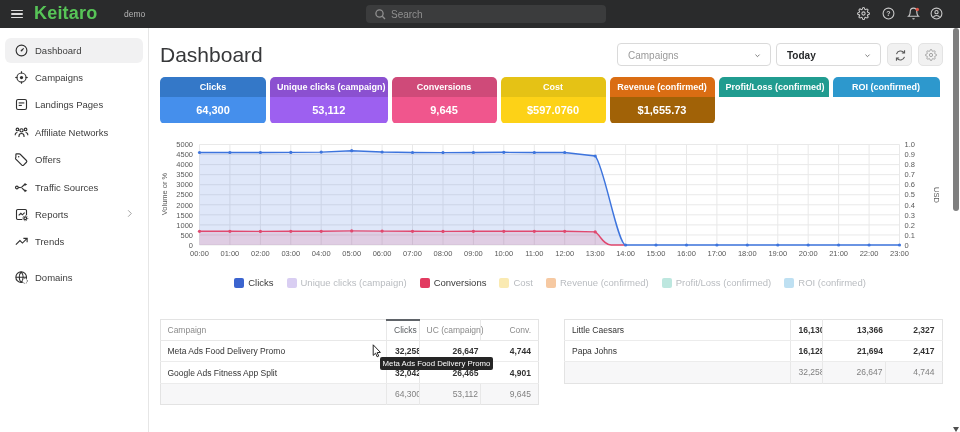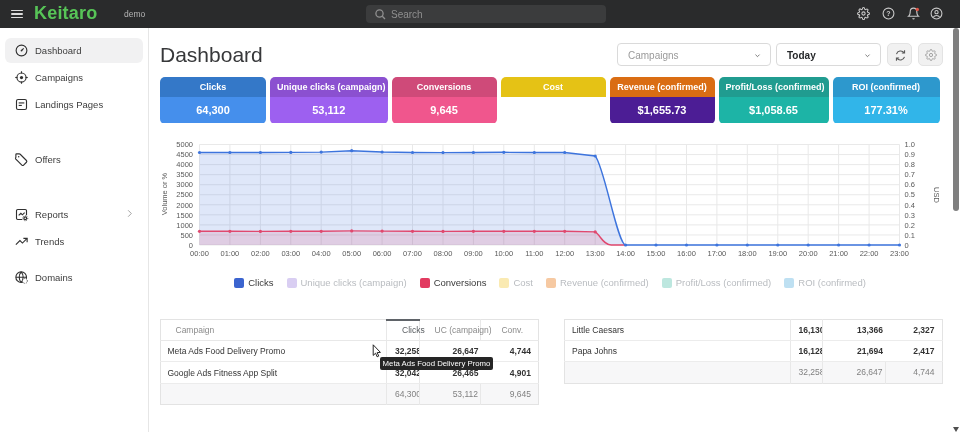--- a/index.html
+++ b/index.html
@@ -31,21 +31,21 @@
 .card { flex:0 0 auto; border-radius:5px; overflow:hidden; color:#fff; text-align:center; white-space:nowrap; }
 .card .lab { font-size:9px; font-weight:bold; height:19.5px; line-height:20px; padding:0 7px; }
 .card .val { font-size:11px; font-weight:bold; line-height:26px; }
 
 #legend { position:absolute; left:160px; top:277px; width:780px; display:flex; justify-content:center; gap:13px; }
 .litem { display:flex; align-items:center; gap:4px; font-size:9.5px; color:#3a3a3a; }
 .litem.off { color:#b9bcc0; }
 .lsq { width:10px; height:10px; border-radius:2px; display:inline-block; }
 
 .dtable { position:absolute; top:318.5px; border:1px solid #e3e3e3; border-collapse:collapse; font-size:8.5px; table-layout:fixed; }
-.dtable th { font-weight:normal; white-space:nowrap; color:#8b8b8b; height:21px; padding:0 15px; text-align:left; border-bottom:1px solid #e8e8e8; }
+.dtable th { font-weight:normal; white-space:nowrap; color:#8b8b8b; height:21px; padding:0 7px; text-align:left; border-bottom:1px solid #e8e8e8; }
 .dtable th.num, .dtable td.num { text-align:right; }
 .dtable td { height:21.4px; color:#333; padding:0 7px; border-bottom:1px solid #ececec; }
 .dtable td.num { font-weight:bold; padding:0 2px 0 8px; overflow:hidden; }
 .dtable .sorted { border-left:1px solid #e8e8e8; border-right:1px solid #e8e8e8; }
 .dtable th.sorted { border-top:2px solid #5f6368; height:19px; color:#595d61; }
 .dtable .sep { border-left:1px solid #e8e8e8; }
 .dtable tr.foot td { background:#f7f7f8; color:#808080; font-weight:normal; border-bottom:none; border-left:1px solid #e8e8e8; }
 .dtable tr.foot td:first-child { border-left:none; }
 
 #tooltip { position:absolute; left:380px; top:357px; width:113px; height:13px; white-space:nowrap; overflow:hidden; background:rgba(28,28,28,0.96); border-radius:2px; color:#fff; font-size:7.8px; line-height:13px; text-align:center; line-height:13px; z-index:30; }
@@ -112,26 +112,47 @@
     <div class="mtxt">Campaigns</div>
   </div>
   <div class="mitem" style="top:64.3px">
     <svg width="15" height="15" viewBox="0 0 24 24" fill="none" stroke="#303030" stroke-width="1.8">
       <rect x="4" y="4" width="16" height="16" rx="2.5"></rect>
         <line x1="7.5" y1="9.5" x2="16.5" y2="9.5"></line>
         <line x1="7.5" y1="13.5" x2="12.5" y2="13.5"></line>
     </svg>
     <div class="mtxt">Landings Pages</div>
   </div>
+  <div class="mitem" style="top:91.7px">
+    <svg width="15" height="15" viewBox="0 0 24 24" fill="none" stroke="#303030" stroke-width="1.8">
+      <circle cx="12" cy="8.5" r="2.6"></circle>
+        <path d="M8 19v-1.5a4 4 0 0 1 8 0V19"></path>
+      <circle cx="5.5" cy="7" r="2.1"></circle>
+        <path d="M2 16.2v-1a3.2 3.2 0 0 1 3.4-3.2"></path>
+      <circle cx="18.5" cy="7" r="2.1"></circle>
+        <path d="M22 16.2v-1a3.2 3.2 0 0 0-3.4-3.2"></path>
+    </svg>
+    <div class="mtxt">Affiliate Networks</div>
+  </div>
   <div class="mitem" style="top:119.1px">
     <svg width="15" height="15" viewBox="0 0 24 24" fill="none" stroke="#303030" stroke-width="1.8">
       <path d="M3 8.5V4a1 1 0 0 1 1-1h4.5a2 2 0 0 1 1.4.6l10 10a2 2 0 0 1 0 2.8l-4.5 4.5a2 2 0 0 1-2.8 0l-10-10A2 2 0 0 1 3 8.5z"></path>
       <circle cx="7.5" cy="7.5" r="1.2" fill="#303030" stroke="none"></circle>
     </svg>
     <div class="mtxt">Offers</div>
+  </div>
+  <div class="mitem" style="top:146.5px">
+    <svg width="15" height="15" viewBox="0 0 24 24" fill="none" stroke="#303030" stroke-width="1.8">
+      <circle cx="4.6" cy="12" r="2.2"></circle>
+      <path d="M6.8 12h4.2"></path>
+      <path d="M11 12c3.5 0 3.5-5 7-5M11 12c3.5 0 3.5 5 7 5"></path>
+      <path d="M16.8 4.6l4.4 2.4-4.4 2.4z" fill="#303030" stroke="none"></path>
+      <path d="M16.8 14.6l4.4 2.4-4.4 2.4z" fill="#303030" stroke="none"></path>
+    </svg>
+    <div class="mtxt">Traffic Sources</div>
   </div>
   <div class="mitem" style="top:173.9px">
     <svg width="15" height="15" viewBox="0 0 24 24" fill="none" stroke="#303030" stroke-width="1.8">
       <path d="M20 13V6a2 2 0 0 0-2-2H6a2 2 0 0 0-2 2v12a2 2 0 0 0 2 2h7"></path>
       <path d="M7.5 13.5l3.5-3.5 2.5 2.5 3.5-3.5"></path>
       <circle cx="18" cy="18" r="2.2"></circle>
         <circle cx="18" cy="18" r="4" stroke-width="1.4" stroke-dasharray="1.4 1.6"></circle>
     </svg>
     <div class="mtxt">Reports</div>
     <svg class="mchev" style="position:absolute;left:auto;right:8px;top:6.5px" width="11" height="11" viewBox="0 0 24 24" fill="none" stroke="#9a9a9a" stroke-width="2">
@@ -192,32 +213,31 @@
   <div class="card" style="width:117.5px">
       <div class="lab" style="background:#8b50d0">Unique clicks (campaign)</div>
       <div class="val" style="background:#9d60f0">53,112</div>
     </div>
   <div class="card" style="width:105px">
       <div class="lab" style="background:#cf4a79">Conversions</div>
       <div class="val" style="background:#f0568d">9,645</div>
     </div>
   <div class="card" style="width:105px">
       <div class="lab" style="background:#e5c215">Cost</div>
+      <div class="val" style="background:#fdd217">$597.0760</div>
     </div>
   <div class="card" style="width:105px">
       <div class="lab" style="background:#da6d13">Revenue (confirmed)</div>
-      <div class="val" style="background:#4c1d95">$1,655.73</div>
+      <div class="val" style="background:#a16207">$1,655.73</div>
     </div>
   <div class="card" style="width:110px">
       <div class="lab" style="background:#209c90">Profit/Loss (confirmed)</div>
-      <div class="val" style="background:#1db4a6">$1,058.65</div>
     </div>
   <div class="card" style="width:107px">
       <div class="lab" style="background:#2d98cd">ROI (confirmed)</div>
-      <div class="val" style="background:#31b5e9">177.31%</div>
     </div>
 </div>
 <svg width="960" height="432" viewBox="0 0 960 432" style="position:absolute;left:0;top:0">
     <g stroke="#e9e9e9" stroke-width="1">
       <line x1="199.5" y1="144.5" x2="199.5" y2="245.0"></line>
       <line x1="229.9" y1="144.5" x2="229.9" y2="245.0"></line>
       <line x1="260.4" y1="144.5" x2="260.4" y2="245.0"></line>
       <line x1="290.8" y1="144.5" x2="290.8" y2="245.0"></line>
       <line x1="321.2" y1="144.5" x2="321.2" y2="245.0"></line>
       <line x1="351.7" y1="144.5" x2="351.7" y2="245.0"></line>

